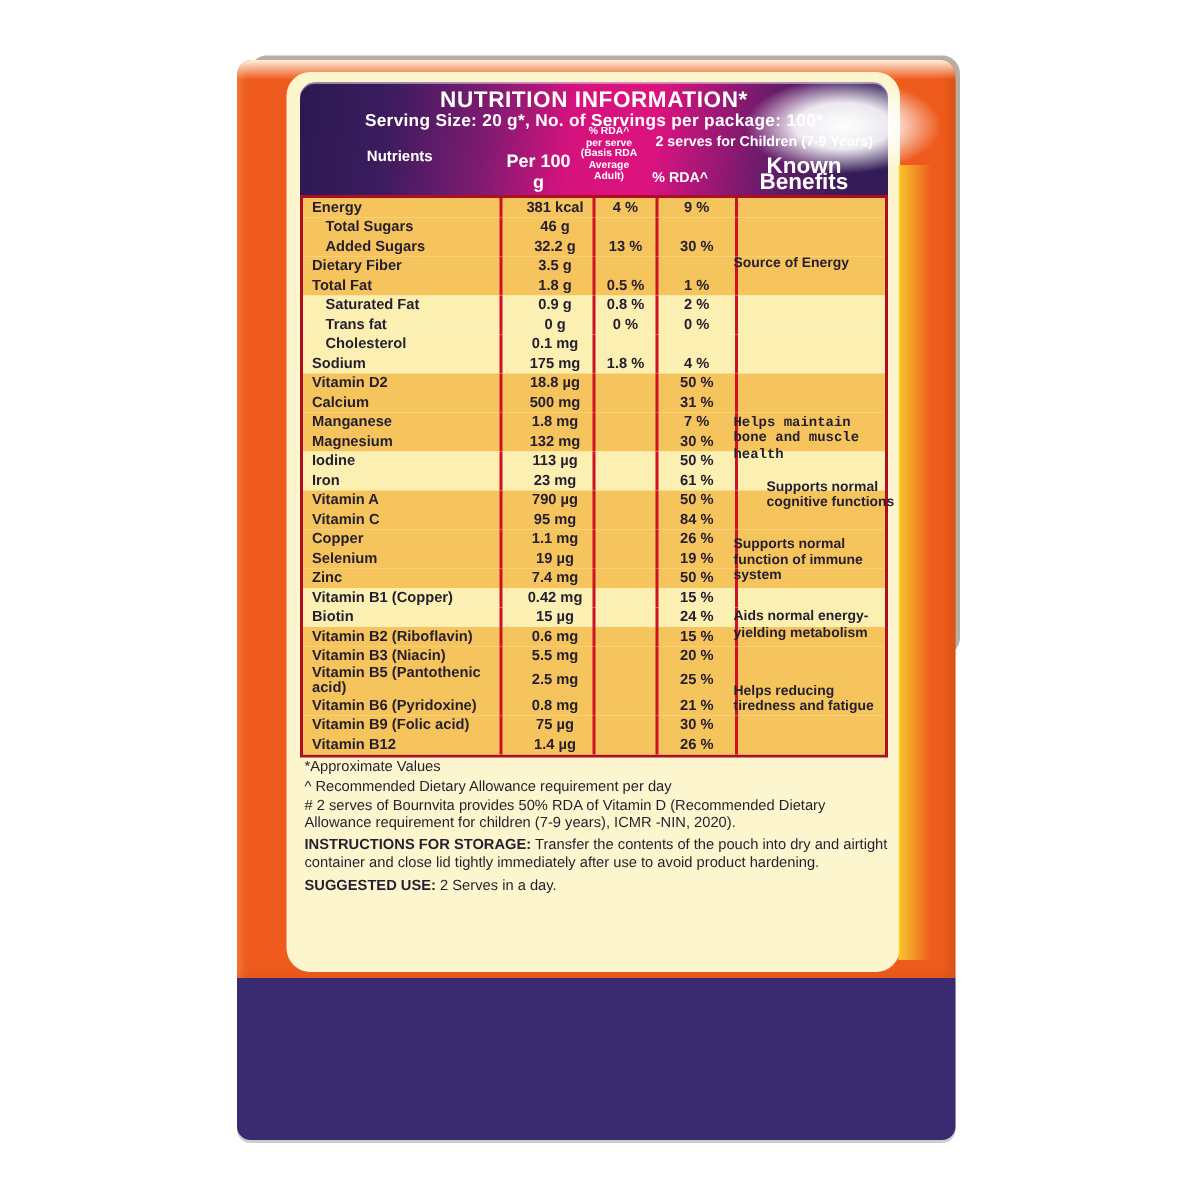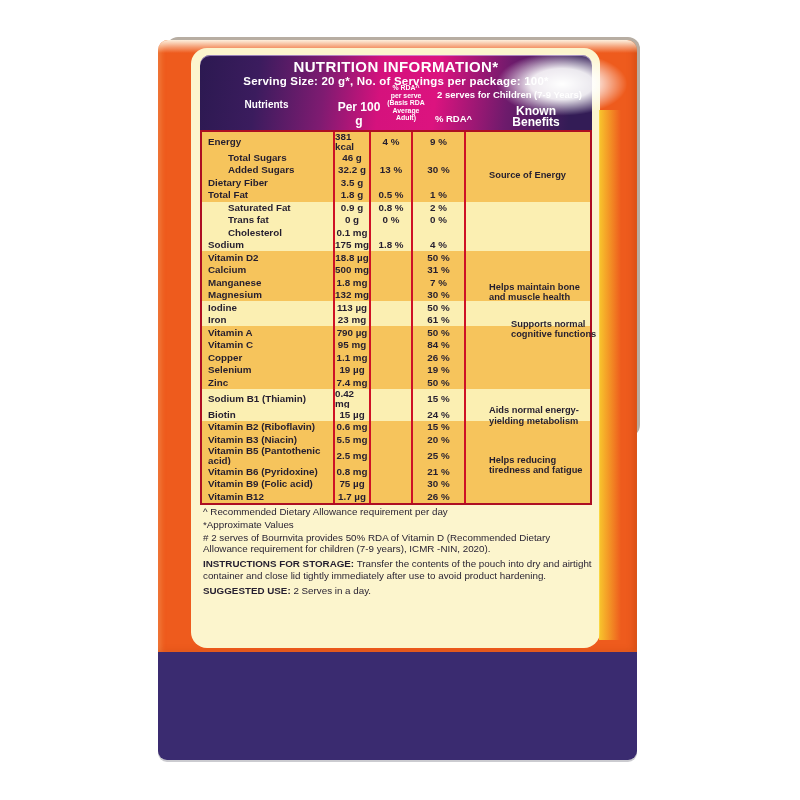--- a/index.html
+++ b/index.html
@@ -30,32 +30,32 @@
   .nf-title{position:absolute;top:4px;left:0;width:100%;text-align:center;
          font-weight:bold;font-size:15px;line-height:16px;letter-spacing:.4px;}
   .nf-serving{position:absolute;top:20px;left:0;width:100%;text-align:center;
          font-weight:bold;font-size:11.5px;line-height:13px;letter-spacing:.2px;}
   .colh{position:absolute;font-weight:bold;text-align:center;}
   .col-nutrients{left:0;top:44px;width:133px;font-size:10px;}
   .col-per100{left:133px;top:45px;width:52px;font-size:12px;}
   .col-rdaserve{left:183px;top:29px;width:46px;font-size:6.9px;line-height:7.6px;}
   .col-children{left:227px;top:34px;width:165px;font-size:9.5px;}
   .col-childrda{left:227px;top:58px;width:53px;font-size:9.5px;}
-  .col-benefits{left:280px;top:51px;width:112px;font-size:12px;line-height:10.5px;}
+  .col-benefits{left:280px;top:51px;width:112px;font-size:15px;line-height:10.5px;}
   
   .nf-table{position:absolute;left:9px;top:82px;width:392px;height:375px;box-sizing:border-box;
          border:2px solid #ad0e22;display:flex;flex-direction:column;}
   .nf-row{flex:1 1 0;display:flex;color:var(--text-dark,#241e2f);
          font-weight:bold;font-size:9.8px;line-height:1;}
   .shade-a{background:var(--row-amber,#f6c45c);}
   .shade-b{background:var(--row-pale,#fbefb2);}
   .cell{display:flex;align-items:center;box-sizing:border-box;}
   .c-name{width:133px;padding-left:6px;border-right:2px solid var(--grid-red,#ce1126);}
-  .c-name.ind{padding-left:26px;}
-  .c-100{width:36px;justify-content:center;border-right:2px solid var(--grid-red,#ce1126);}
+  .c-name.ind{padding-left:15px;}
+  .c-100{width:52px;justify-content:center;border-right:2px solid var(--grid-red,#ce1126);margin-left:10px;}
   .c-serve{width:42px;justify-content:center;border-right:2px solid var(--grid-red,#ce1126);}
   .c-child{width:53px;justify-content:center;border-right:2px solid var(--grid-red,#ce1126);}
   .c-ben{flex:1;}
   .benefit{position:absolute;left:287px;width:103px;transform:translateY(-50%);
          color:var(--text-dark,#241e2f);font-weight:bold;font-size:9.3px;line-height:10.6px;}
   
   .footnotes{position:absolute;left:12px;top:458px;width:392px;
          color:var(--text-dark,#241e2f);font-size:9.8px;line-height:11.8px;}
   .fn{margin:0 0 1px 0;}
   .fn.gap{margin-top:3px;}
@@ -224,21 +224,21 @@
               <div class="cell c-ben"></div>
             </div>
             <div class="nf-row shade-a">
               <div class="cell c-name">Zinc</div>
               <div class="cell c-100">7.4 mg</div>
               <div class="cell c-serve"></div>
               <div class="cell c-child">50 %</div>
               <div class="cell c-ben"></div>
             </div>
             <div class="nf-row shade-b">
-              <div class="cell c-name">Sodium B1 (Thiamin)</div>
+              <div class="cell c-name">Vitamin B1 (Copper)</div>
               <div class="cell c-100">0.42 mg</div>
               <div class="cell c-serve"></div>
               <div class="cell c-child">15 %</div>
               <div class="cell c-ben"></div>
             </div>
             <div class="nf-row shade-b">
               <div class="cell c-name">Biotin</div>
               <div class="cell c-100">15 µg</div>
               <div class="cell c-serve"></div>
               <div class="cell c-child">24 %</div>
@@ -274,34 +274,35 @@
             </div>
             <div class="nf-row shade-a">
               <div class="cell c-name">Vitamin B9 (Folic acid)</div>
               <div class="cell c-100">75 µg</div>
               <div class="cell c-serve"></div>
               <div class="cell c-child">30 %</div>
               <div class="cell c-ben"></div>
             </div>
             <div class="nf-row shade-a">
               <div class="cell c-name">Vitamin B12</div>
-              <div class="cell c-100">1.7 µg</div>
+              <div class="cell c-100">1.4 µg</div>
               <div class="cell c-serve"></div>
               <div class="cell c-child">26 %</div>
               <div class="cell c-ben"></div>
             </div>
             <div class="benefit" style="top: 43.2833px;">Source of Energy</div>
-            <div class="benefit" style="top: 160.767px;">Helps maintain bone and muscle health</div>
+            <div class="benefit" style="top: 160.767px; font-family: Liberation Mono, monospace;">Helps maintain bone and muscle health</div>
             <div class="benefit" style="top: 197.867px; margin-left: 22px;">Supports normal cognitive functions</div>
+            <div class="benefit" style="top: 241.15px;">Supports normal function of immune system</div>
             <div class="benefit" style="top: 284.433px;">Aids normal energy-yielding metabolism</div>
             <div class="benefit" style="top: 333.9px;">Helps reducing tiredness and fatigue</div>
           </div>
         <div class="footnotes" id="footnotes">
+            <div class="fn">*Approximate Values</div>
             <div class="fn">^ Recommended Dietary Allowance requirement per day</div>
-            <div class="fn">*Approximate Values</div>
             <div class="fn"># 2 serves of Bournvita provides 50% RDA of Vitamin D (Recommended Dietary Allowance requirement for children (7-9 years), ICMR -NIN, 2020).</div>
             <div class="fn gap"><b>INSTRUCTIONS FOR STORAGE:</b> Transfer the contents of the pouch into dry and airtight container and close lid tightly immediately after use to avoid product hardening.</div>
             <div class="fn gap"><b>SUGGESTED USE:</b> 2 Serves in a day.</div>
           </div>
       </div>
       <div class="yellow-glow"></div>
     </div>
     <div class="purple-slab"></div>
     <div class="glare"></div>
   </div>

